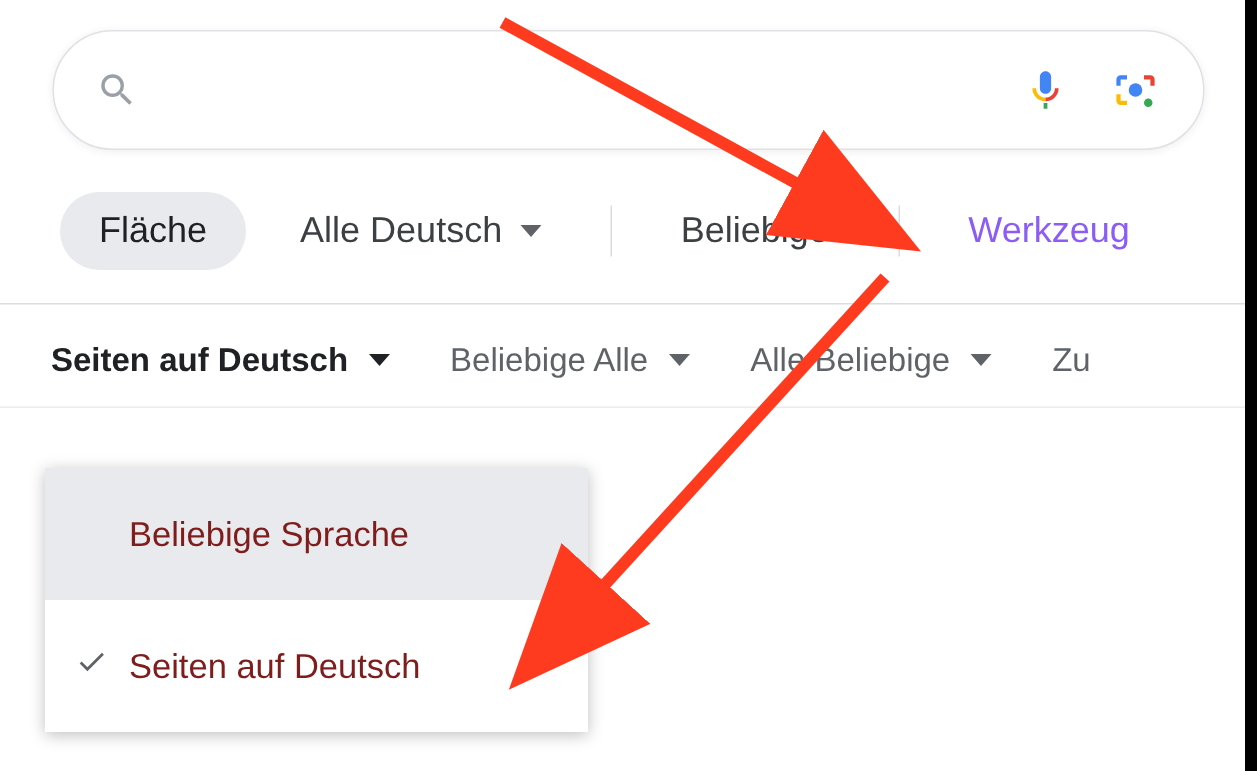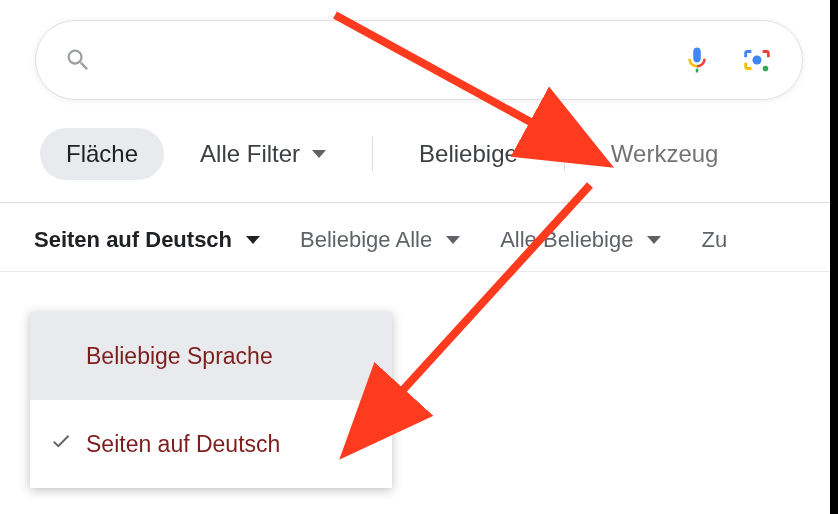--- a/index.html
+++ b/index.html
@@ -59,21 +59,21 @@
   .chevron-down {
     width: 0; height: 0;
     border-left: 7px solid transparent;
     border-right: 7px solid transparent;
     border-top: 8px solid #5f6368;
     margin-left: 6px;
   }
   .divider-v {
     width: 1px; height: 34px; background: #dadce0; margin: 0 10px;
   }
-  .chip.wk { color: #737373; }
+  .chip.wk { color: #8b5cf6; }
 
   .hr { height: 1px; background: #dadce0; width: 100%; }
 
   .tools-row {
     display: flex;
     align-items: center;
     gap: 40px;
     padding: 24px 34px 18px 34px;
     font-size: 22px;
     color: #5f6368;
@@ -152,21 +152,21 @@
       </svg>
     </span>
   </div>
 </div>
 
 <div class="chip-row">
   <div class="chip active">
     <span>Fläche</span>
   </div>
   <div class="chip">
-    <span>Alle Filter</span>
+    <span>Alle Deutsch</span>
     <span class="chevron-down"></span>
   </div>
   <div class="divider-v"></div>
   <div class="chip">
     <span>Beliebige</span>
   </div>
   <div class="divider-v"></div>
   <div class="chip wk">
     <span>Werkzeug</span>
   </div>

